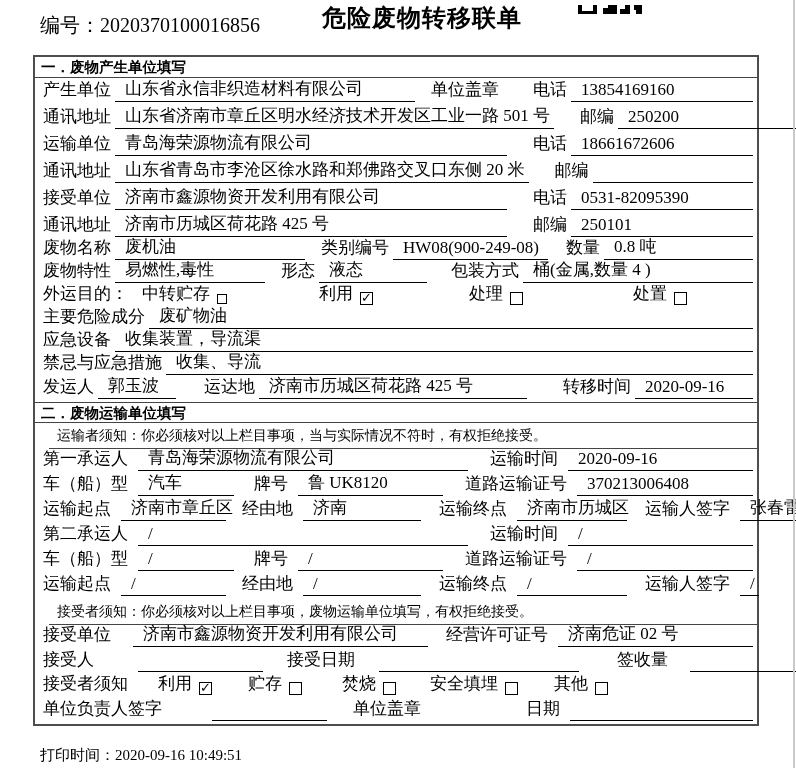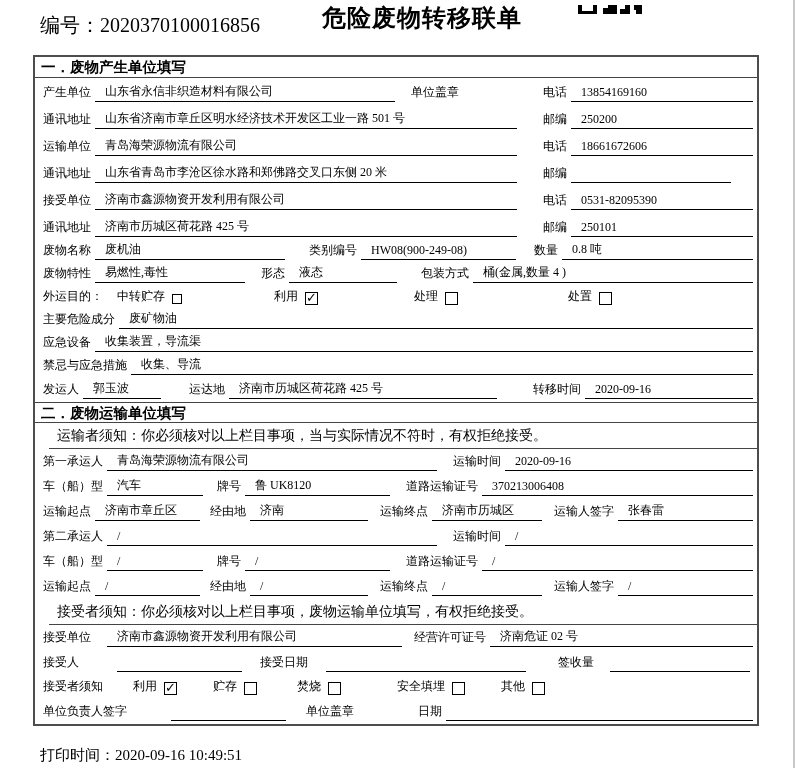--- a/index.html
+++ b/index.html
@@ -23,24 +23,24 @@
     font-weight:bold;font-size:14.5px;height:21px;line-height:20px;
     padding:0 6px;border-bottom:1.5px solid #444;box-sizing:border-box;
     white-space:nowrap;
   }
   .sec-h.mid{border-top:1.5px solid #444;}
   .notice{
     font-size:14px;height:26px;line-height:25px;padding:0 8px;
     border-bottom:1.5px solid #444;box-sizing:border-box;white-space:nowrap;margin-left:14px;
   }
   .row{
-    display:flex;align-items:flex-end;font-size:12px;
+    display:flex;align-items:flex-end;font-size:17px;
     padding:0 4px 3px 4px;box-sizing:border-box;white-space:nowrap;
   }
-  .h27{height:27px;} .h23{height:23px;} .h24{height:24px;} .h25{height:25px;}
+  .h27{height:27px;} .h23{height:23px;} .h24{height:24px;} .h25{height:25px;gap:6px;}
   .lbl{padding:0 4px 1px 4px;flex:none;}
   .val{
     border-bottom:1px solid #000;padding:0 4px 1px 10px;flex:none;
     box-sizing:border-box;overflow:visible;
   }
   .grow{flex:1 1 auto;}
   .sp{flex:1 1 auto;}
   .cb{
     display:inline-block;width:13px;height:13px;border:1px solid #000;
     margin:0 0 1px 7px;position:relative;flex:none;box-sizing:border-box;
@@ -117,21 +117,21 @@
   <div class="row h27">
     <span class="lbl">通讯地址</span>
     <span class="val grow" style="margin-right:22px">济南市历城区荷花路 425 号</span>
     <span class="lbl">邮编</span>
     <span class="val" style="width:182px">250101</span>
   </div>
 
   <div class="row h23">
     <span class="lbl">废物名称</span>
     <span class="val" style="width:190px">废机油</span>
-    <span class="lbl" style="margin-left:20px">类别编号</span>
+    <span class="lbl" style="margin-left:12px">类别编号</span>
     <span class="val" style="width:155px">HW08(900-249-08)</span>
     <span class="lbl" style="margin-left:14px">数量</span>
     <span class="val grow">0.8 吨</span>
   </div>
 
   <div class="row h23">
     <span class="lbl">废物特性</span>
     <span class="val" style="width:150px">易燃性,毒性</span>
     <span class="lbl" style="margin-left:12px">形态</span>
     <span class="val" style="width:108px">液态</span>
@@ -252,31 +252,31 @@
   </div>
 
   <div class="row h24">
     <span class="lbl">接受者须知</span>
     <span class="lbl" style="margin-left:22px;padding-right:0">利用</span>
     <span class="cb checked"></span>
     <span class="lbl" style="margin-left:32px;padding-right:0">贮存</span>
     <span class="cb"></span>
     <span class="lbl" style="margin-left:36px;padding-right:0">焚烧</span>
     <span class="cb"></span>
-    <span class="lbl" style="margin-left:52px;padding-right:0">安全填埋</span>
+    <span class="lbl" style="margin-left:30px;padding-right:0">安全填埋</span>
     <span class="cb"></span>
     <span class="lbl" style="margin-left:32px;padding-right:0">其他</span>
     <span class="cb"></span>
   </div>
 
   <div class="row h25">
     <span class="lbl">单位负责人签字</span>
     <span class="val" style="width:115px;margin-left:40px"></span>
     <span class="lbl" style="margin-left:16px">单位盖章</span>
-    <span class="lbl" style="margin-left:56px">日期</span>
+    <span class="lbl" style="margin-left:91px">日期</span>
     <span class="val grow"></span>
   </div>
 
 </div>
 
 <div class="print-time"><span>打印时间：</span><span>2020-09-16 10:49:51</span></div>
 
 <div class="edge-line"></div>
 
 </body></html>

